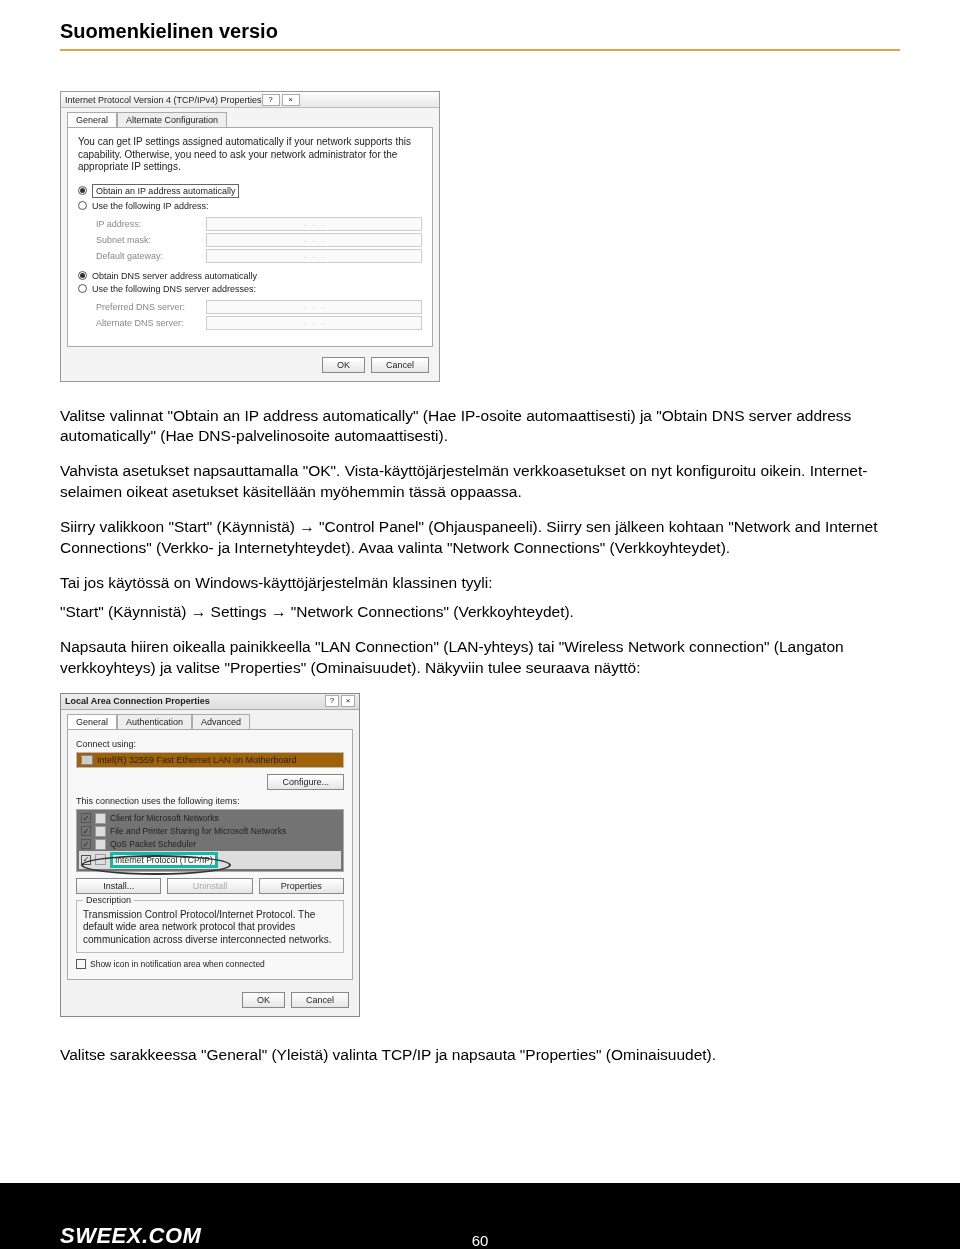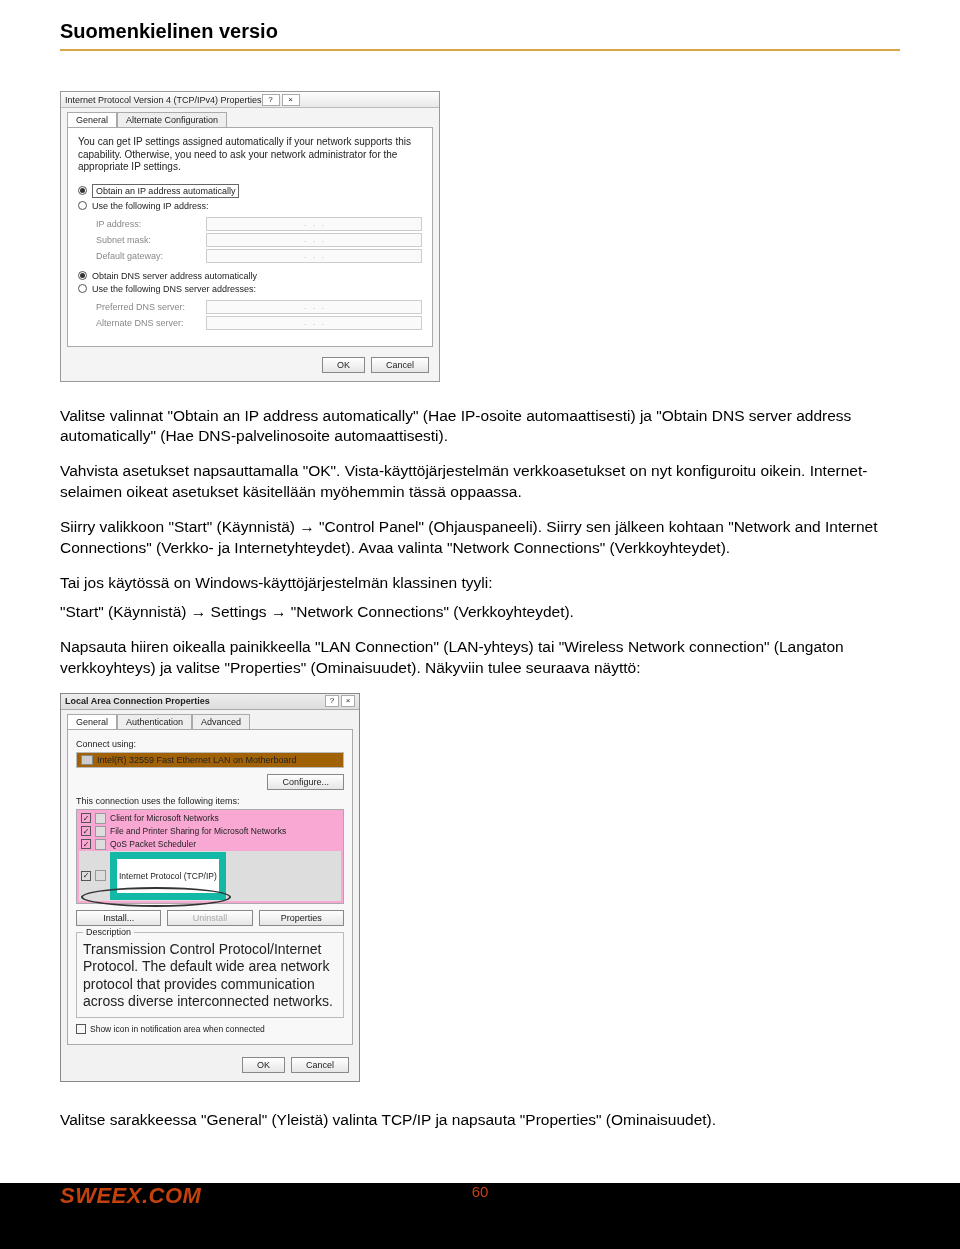--- a/index.html
+++ b/index.html
@@ -107,44 +107,44 @@
   .dialog2 .titlebar .winbtns { display:flex; gap:2px; }
   .dialog2 .titlebar .wb { width:14px; height:12px; border:1px solid #aaa; background:#fff; font-size:8px; text-align:center; line-height:10px; }
   .dialog2 .tabs { display:flex; padding:4px 6px 0 6px; }
   .dialog2 .tab { border:1px solid #aaa; border-bottom:none; padding:2px 8px; background:#fff; font-size:9px; }
   .dialog2 .tab.inactive { background:#eee; }
   .dialog2 .panel { margin:0 6px 6px 6px; border:1px solid #aaa; background:#f8f8f8; padding:6px 8px; }
   .dialog2 .label { font-size:9px; margin:3px 0; }
   .dialog2 .device-row { display:flex; align-items:center; gap:4px; border:1px solid #bbb; background:#a16207; padding:2px 4px; margin:2px 0 6px; }
   .dialog2 .nic-icon { width:12px; height:10px; background:#ccc; border:1px solid #888; }
   .dialog2 .cfg-row { display:flex; justify-content:flex-end; margin-bottom:6px; }
-  .dialog2 .list { border:1px solid #aaa; background:#f9a8d4; padding:2px 2px; margin-bottom:4px; position:relative; }
+  .dialog2 .list { border:1px solid #aaa; background:#737373; padding:2px 2px; margin-bottom:4px; position:relative; }
   .dialog2 .li { display:flex; align-items:center; gap:4px; padding:1px 2px; font-size:8.5px; }
   .dialog2 .chk { width:10px; height:10px; border:1px solid #555; display:inline-flex; align-items:center; justify-content:center; font-size:8px; }
   .dialog2 .chk.on::after { content:"✓"; }
   .dialog2 .svc-icon { width:11px; height:11px; background:#ddd; border:1px solid #999; }
   .dialog2 .li.sel { background:#ddd; }
-  .dialog2 .li.sel .seltext { border:7px solid #14b8a6; padding:12px 2px; background:#fff; }
+  .dialog2 .li.sel .seltext { border:3px solid #14b8a6; padding:0 2px; background:#fff; }
   .dialog2 .ellipse {
     position:absolute; border:2px solid #333; border-radius:50%;
     width:150px; height:20px; left:4px; bottom:-4px; pointer-events:none;
   }
   .dialog2 .three-btns { display:flex; gap:6px; margin:6px 0; }
   .dialog2 .three-btns .btn { flex:1; text-align:center; }
   .dialog2 .three-btns .btn.dis { color:#aaa; }
   .dialog2 .group { border:1px solid #bbb; padding:4px 6px 6px; margin:4px 0 6px; }
   .dialog2 .group .gtitle { position:relative; top:-10px; background:#f8f8f8; padding:0 3px; font-size:9px; display:inline-block; }
-  .dialog2 .group .desc { font-size:14px; line-height:1.25; margin-top:-6px; }
+  .dialog2 .group .desc { font-size:10px; line-height:1.25; margin-top:-6px; }
   .dialog2 .notify { display:flex; align-items:flex-end; gap:4px; font-size:8.5px; margin:4px 0; }
   .dialog2 .btn-row { display:flex; justify-content:flex-end; gap:6px; padding:6px 10px 8px; }
 
   
   .footer {
     position:absolute; left:0; bottom:0; width:100%; height:66px;
-    background:#000; color:#c2410c; display:flex; align-items:flex-start;
+    background:#000; color:#ffffff; display:flex; align-items:flex-end;
     padding:0 60px;
   }
   .footer .brand { font-size:22px; font-weight:bold; font-style:italic; letter-spacing:0.5px; font-stretch:condensed; }
   .footer .pageno { position:absolute; left:50%; transform:translateX(-50%); font-size:15px; }
 </style>
 </head>
 <body>
 
 <div class="page">
   <div class="header-title">Suomenkielinen versio</div>

